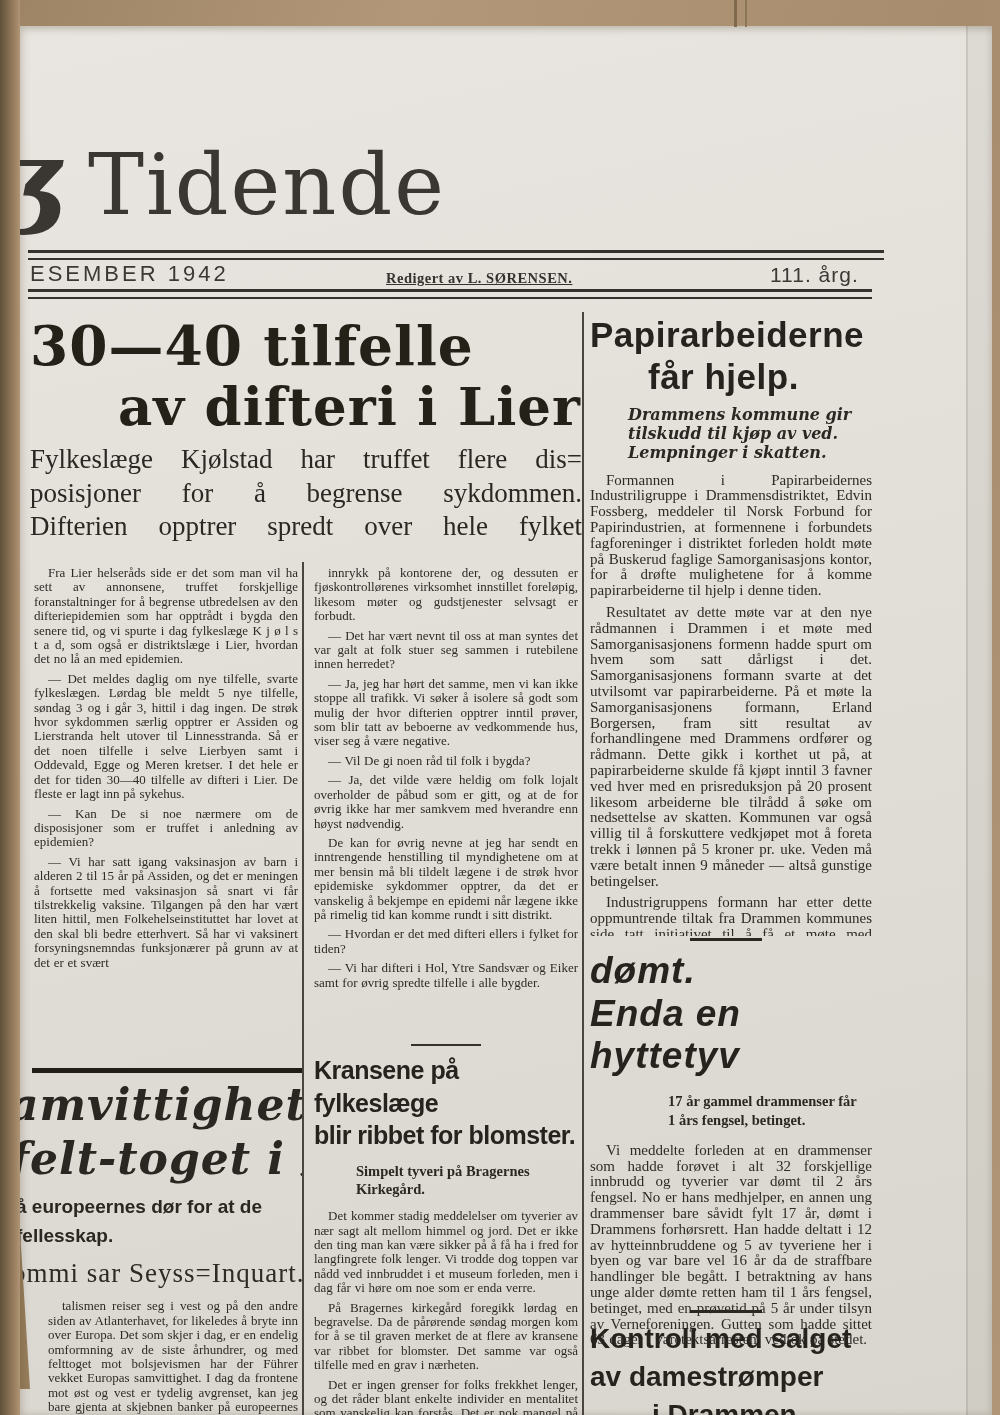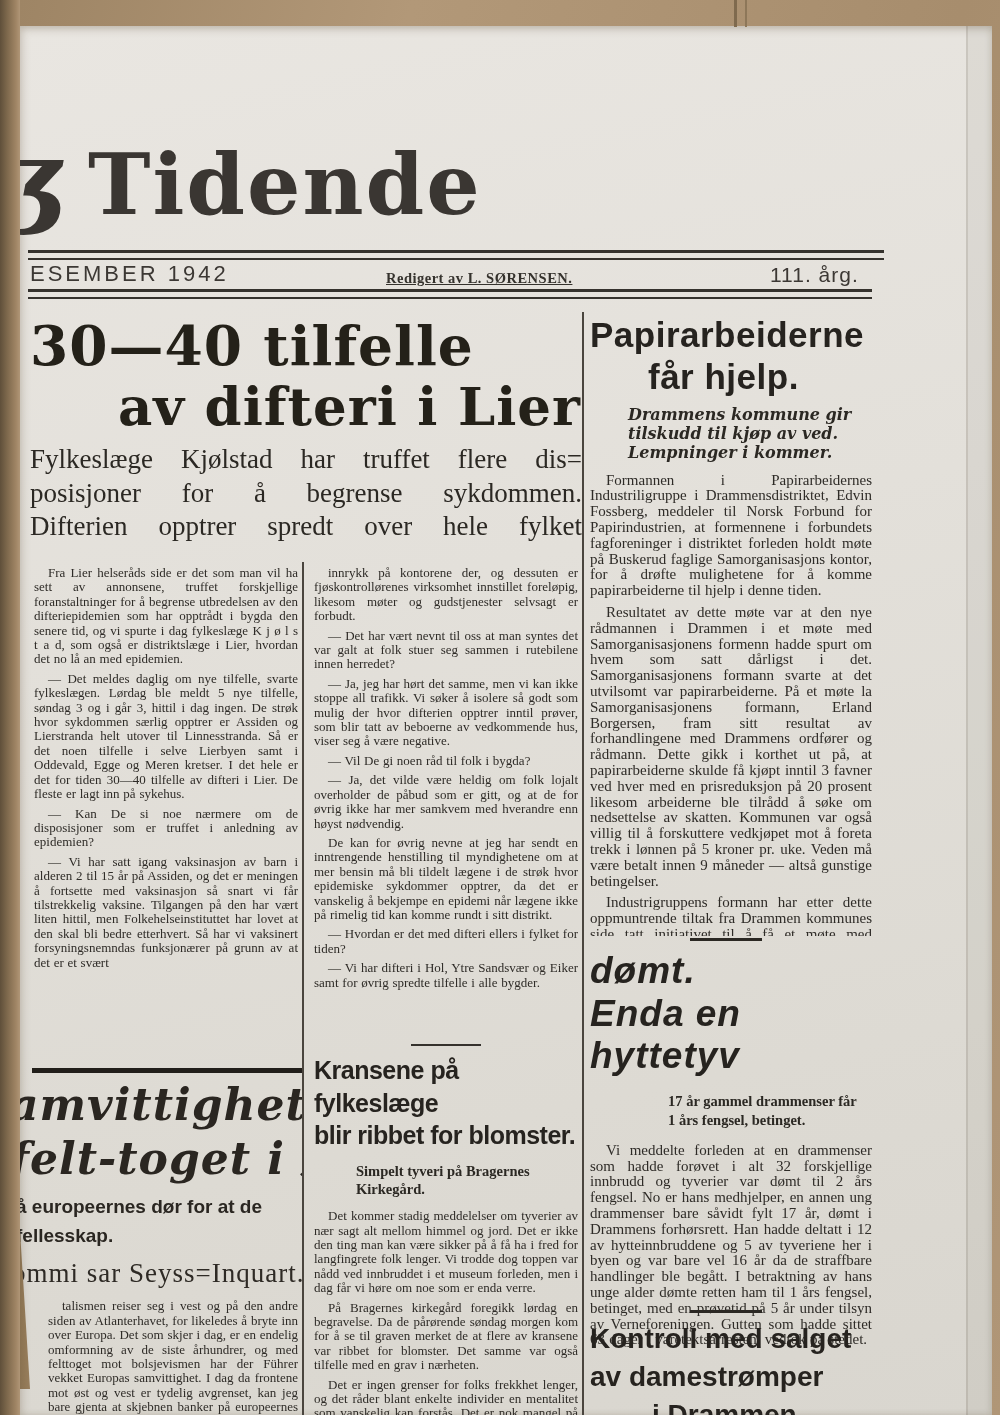--- a/index.html
+++ b/index.html
@@ -22,21 +22,21 @@
     z-index:1;
   }
   .fold-line{left:948px;top:0;width:2px;height:1389px;background:rgba(70,60,45,.18);}
   .fold-shade{left:950px;top:0;width:24px;height:1389px;background:rgba(70,60,45,.06);}
   .wedge{left:0;top:1010px;width:44px;height:379px;z-index:5;
     background:linear-gradient(90deg,#6b5940 0%,#907755 55%,#ab9070 100%);
     clip-path:polygon(0 0,6px 0,30px 100%,0 100%);}
   
   .masthead{left:-16px;top:92px;white-space:nowrap;color:#3a3632;}
   .masthead .partial{font-family:"DejaVu Serif",serif;font-weight:bold;font-size:102px;font-style:italic;}
-  .masthead .title{font-family:"DejaVu Serif",serif;font-weight:bold;font-size:84px;letter-spacing:2px;margin-left:28px;}
+  .masthead .title{font-family:"DejaVu Serif",serif;font-weight:normal;font-size:84px;letter-spacing:2px;margin-left:28px;}
   
   .rule-double{border-top:3px solid #35322d;border-bottom:2px solid #35322d;height:5px;}
   .r-top{left:10px;top:224px;width:856px;}
   .r-bot{left:10px;top:263px;width:844px;}
   .date-part{left:12px;top:235px;font-family:"Liberation Sans",sans-serif;font-size:22px;letter-spacing:3px;color:#3c3834;}
   .editor{left:368px;top:244px;font-size:14.5px;font-weight:bold;letter-spacing:.5px;color:#35322d;text-decoration:underline;}
   .volume{left:752px;top:237px;font-family:"Liberation Sans",sans-serif;font-size:21px;letter-spacing:1px;color:#3c3834;}
   
   .vrule{width:2px;background:#4a453e;}
   .v1{left:284px;top:536px;height:853px;}
@@ -156,21 +156,21 @@
         <p class="para">Det er ingen grenser for folks frekkhet lenger, og det råder blant enkelte individer en mentalitet som vanskelig kan forstås. Det er nok mangel på man-</p>
       </div>
   </div>
 
   <div class="abs papir">
     <div class="papir-h">Papirarbeiderne</div>
     <div class="papir-h papir-h2">får hjelp.</div>
     <div class="papir-deck">
       <div>Drammens kommune gir</div>
       <div>tilskudd til kjøp av ved.</div>
-      <div>Lempninger i kommer.</div>
+      <div>Lempninger i skatten.</div>
     </div>
     <div class="col3body">
         <p class="para">Formannen i Papirarbeidernes Industriligruppe i Drammensdistriktet, Edvin Fossberg, meddeler til Norsk Forbund for Papirindustrien, at formennene i forbundets fagforeninger i distriktet forleden holdt møte på Buskerud faglige Samorganisasjons kontor, for å drøfte mulighetene for å komme papirarbeiderne til hjelp i denne tiden.</p>
         <p class="para">Resultatet av dette møte var at den nye rådmannen i Drammen i et møte med Samorganisasjonens formenn hadde spurt om hvem som satt dårligst i det. Samorganisasjonens formann svarte at det utvilsomt var papirarbeiderne. På et møte la Samorganisasjonens formann, Erland Borgersen, fram sitt resultat av forhandlingene med Drammens ordfører og rådmann. Dette gikk i korthet ut på, at papirarbeiderne skulde få kjøpt inntil 3 favner ved hver med en prisreduksjon på 20 prosent likesom arbeiderne ble tilrådd å søke om nedsettelse av skatten. Kommunen var også villig til å forskuttere vedkjøpet mot å foreta trekk i lønnen på 5 kroner pr. uke. Veden må være betalt innen 9 måneder — altså gunstige betingelser.</p>
         <p class="para">Industrigruppens formann har etter dette oppmuntrende tiltak fra Drammen kommunes side tatt initiativet til å få et møte med ordførerne i Lier, Nedre og Øvre Eiker, samt Skoger, for å drøfte en lignende ordning med disse.</p>
       </div>
   </div>
 
   <div class="abs r-mini1"></div>
   <div class="abs hytte">

